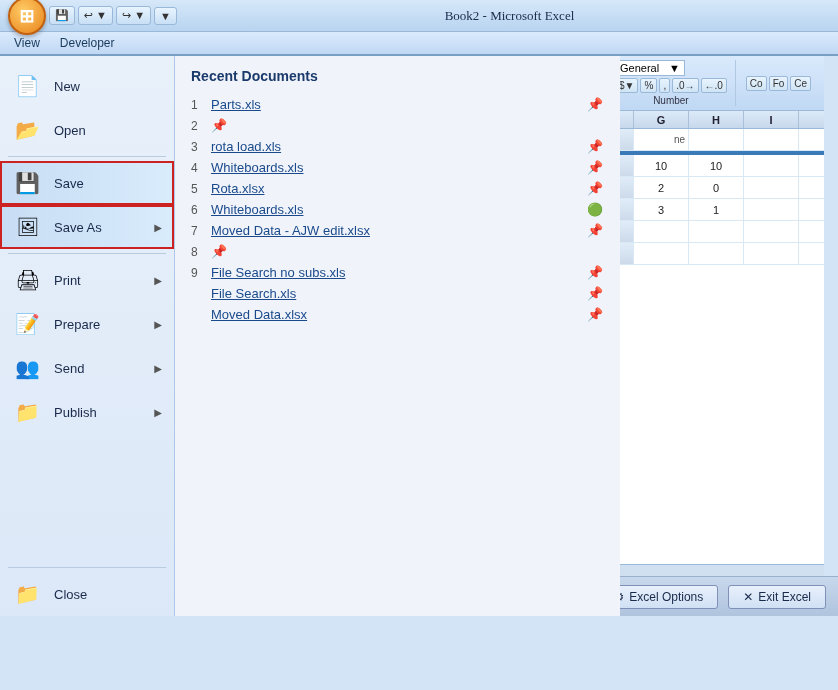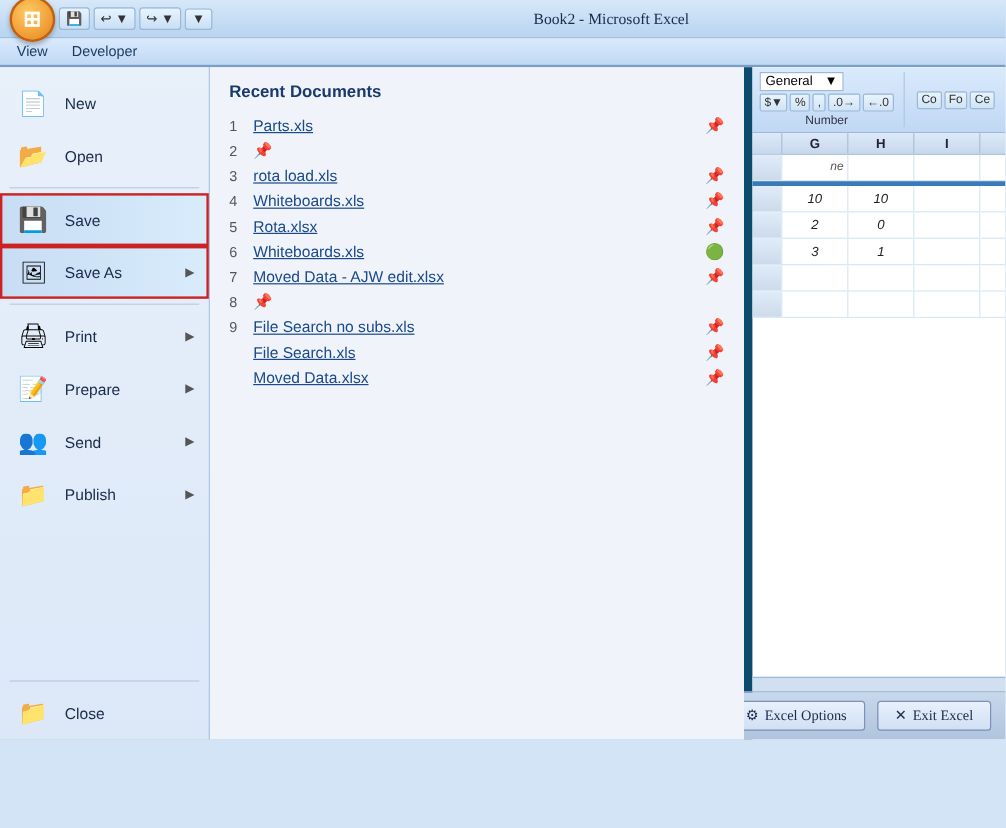--- a/index.html
+++ b/index.html
@@ -194,32 +194,31 @@
       background: linear-gradient(to bottom, #e8f0fc, #d0e0f4);
       border: 1px solid #8090b8;
       border-radius: 3px;
       padding: 4px 14px;
       font-size: 12px;
       cursor: pointer;
       color: #1a2a4a;
       display: flex;
       align-items: center;
       gap: 5px;
-      font-family: Liberation Serif, serif;
     }
 
     
     .spreadsheet-area {
       position: absolute;
-      right: 0;
+      right: 14px;
       top: 0;
       width: 218px;
       height: 100%;
       background: white;
-      border-left: 7px solid #0c4a6e;
+      border-left: 3px solid #0c4a6e;
       overflow: hidden;
     }
     .number-dropdown {
       background: white;
       border: 1px solid #9ab8d8;
       padding: 1px 4px;
       font-size: 11px;
       display: flex;
       align-items: center;
       gap: 2px;
@@ -233,21 +232,20 @@
       padding: 1px 3px;
       font-size: 10px;
       cursor: pointer;
       color: #333;
       white-space: nowrap;
     }
     .sheet-row {
       display: flex;
       border-bottom: 1px solid #d8e8f4;
       height: 22px;
-      font-style: italic;
     }
     .sheet-cell {
       border-right: 1px solid #d8e8f4;
       font-size: 11px;
       padding: 0 3px;
       line-height: 22px;
       color: #222;
       min-width: 25px;
     }
     .sheet-cell.row-num {

